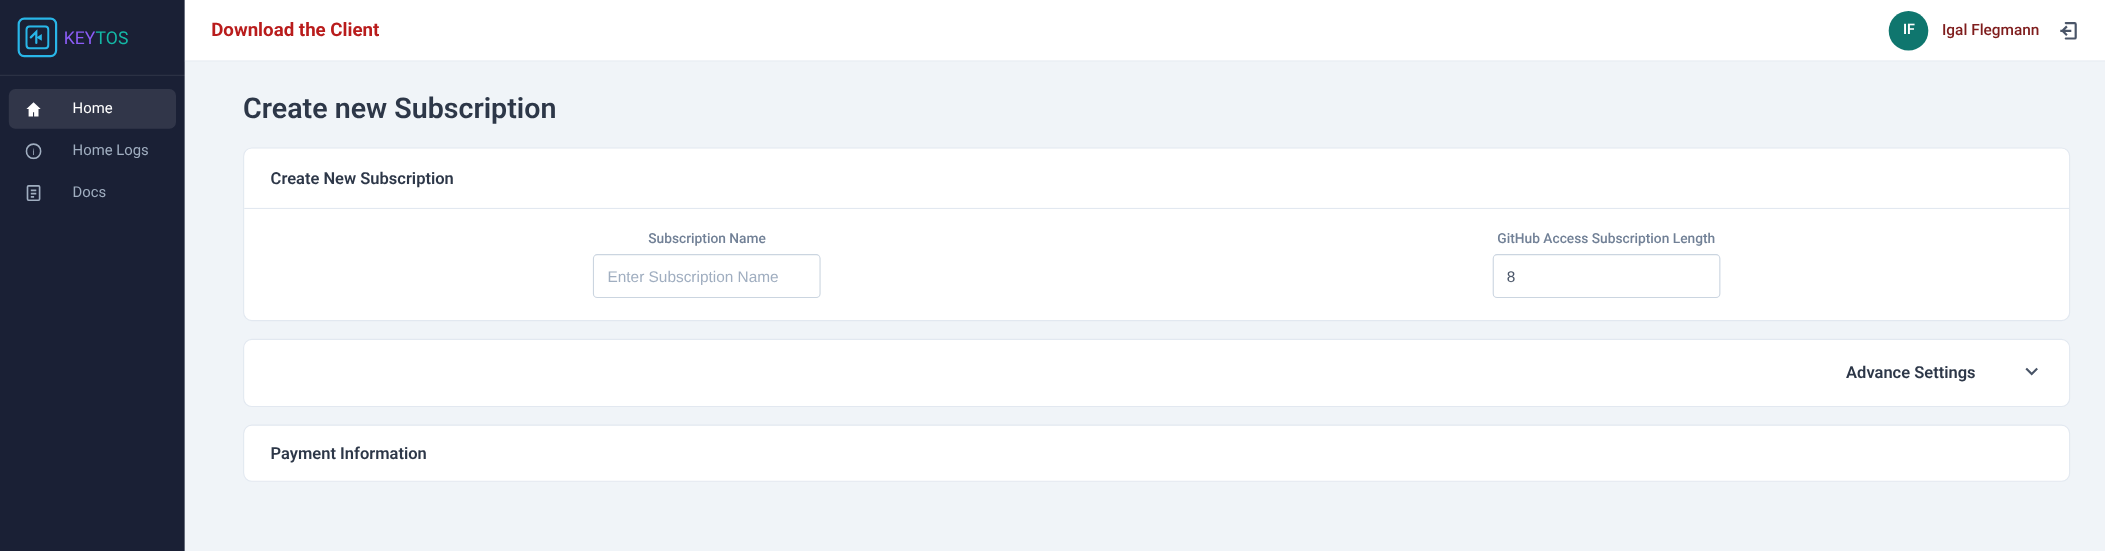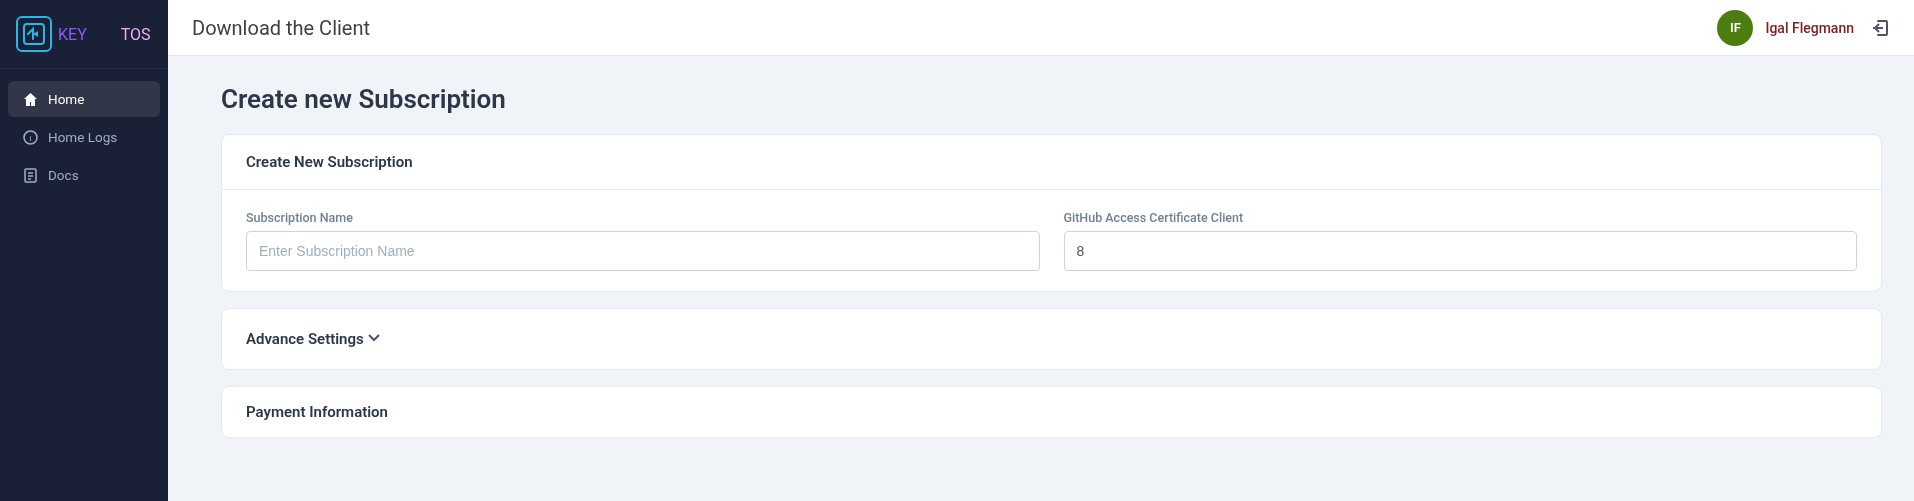--- a/index.html
+++ b/index.html
@@ -45,41 +45,40 @@
       font-size: 11px;
       font-weight: 700;
       color: #29b6e8;
     }
 
     .logo-key {
       color: #8b5cf6;
     }
 
     .logo-tos {
-      color: #f0abfc;
-      margin-left: 34px;
+      color: #14b8a6;
     }
 
     .sidebar-nav {
       padding: 12px 0;
       display: flex;
       flex-direction: column;
       gap: 2px;
     }
 
     .nav-item {
       display: flex;
       align-items: center;
       padding: 10px 14px;
       color: #a0aec0;
       cursor: pointer;
       border-radius: 6px;
       margin: 0 8px;
       font-size: 13.5px;
-      gap: 10px;
+      gap: 28px;
       text-decoration: none;
       transition: background 0.15s;
     }
 
     .nav-item.active {
       background: rgba(255,255,255,0.1);
       color: #ffffff;
     }
 
     .nav-icon {
@@ -111,38 +110,38 @@
       border-bottom: 1px solid #e2e8f0;
       flex-shrink: 0;
     }
 
     .header-left {
       display: flex;
       align-items: center;
     }
 
     .download-client-link {
-      color: #404040;
-      font-size: 20px;
-      font-weight: 400;
+      color: #b91c1c;
+      font-size: 17px;
+      font-weight: 700;
       text-decoration: none;
       cursor: pointer;
     }
 
     .header-right {
       display: flex;
       align-items: center;
       gap: 12px;
     }
 
     .user-avatar {
       width: 36px;
       height: 36px;
       border-radius: 50%;
-      background: #4d7c0f;
+      background: #0f766e;
       color: white;
       display: flex;
       align-items: center;
       justify-content: center;
       font-size: 13px;
       font-weight: 600;
       flex-shrink: 0;
       text-align: right;
     }
 
@@ -201,20 +200,21 @@
     .form-row {
       display: grid;
       grid-template-columns: 1fr 1fr;
       gap: 24px;
     }
 
     .form-group {
       display: flex;
       flex-direction: column;
       gap: 6px;
+      align-items: center;
     }
 
     .form-label {
       font-size: 12.5px;
       color: #718096;
       font-weight: 500;
     }
 
     .form-input {
       height: 40px;
@@ -236,22 +236,23 @@
       background: #ffffff;
       border-radius: 8px;
       border: 1px solid #e2e8f0;
       margin-bottom: 16px;
     }
 
     .accordion-header {
       padding: 18px 24px;
       display: flex;
       align-items: center;
-      justify-content: flex-start;
+      justify-content: flex-end;
       cursor: pointer;
+      gap: 41px;
     }
 
     .accordion-title {
       font-size: 15px;
       font-weight: 600;
       color: #2d3748;
     }
 
     .chevron-icon {
       color: #4a5568;
@@ -350,21 +351,21 @@
 
     <div class="card">
       <div class="card-header">Create New Subscription</div>
       <div class="card-body">
         <div class="form-row">
           <div class="form-group">
             <label class="form-label">Subscription Name</label>
             <input type="text" class="form-input" placeholder="Enter Subscription Name" style="">
           </div>
           <div class="form-group">
-            <label class="form-label">GitHub Access Certificate Client</label>
+            <label class="form-label">GitHub Access Subscription Length</label>
             <input type="number" class="form-input" value="8" style="">
           </div>
         </div>
       </div>
     </div>
 
     <div class="accordion-card">
       <div class="accordion-header">
         <span class="accordion-title">Advance Settings</span>
         <span class="chevron-icon">

